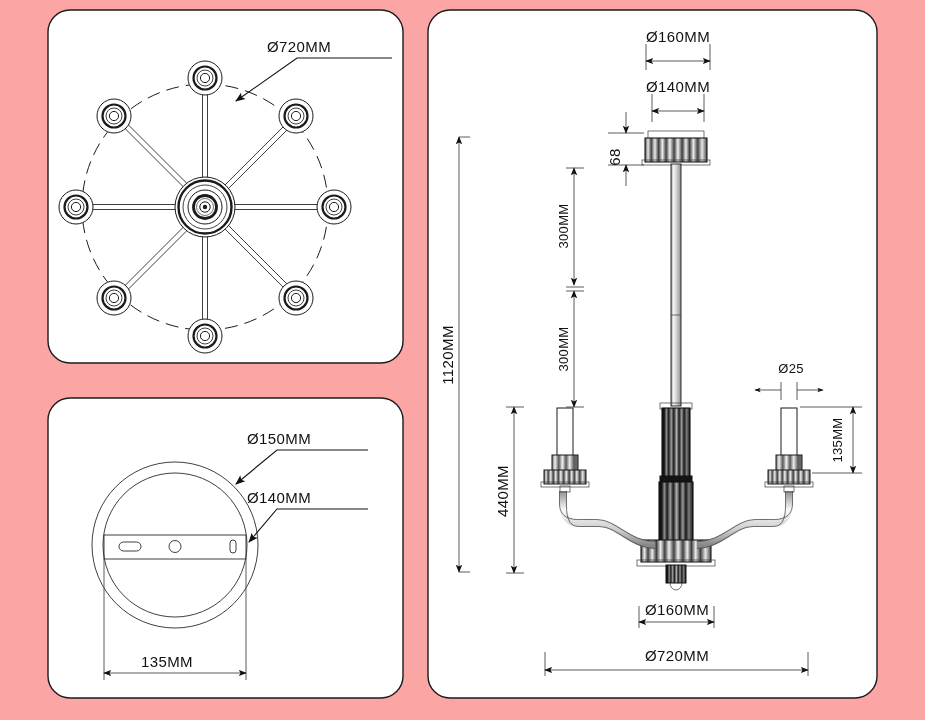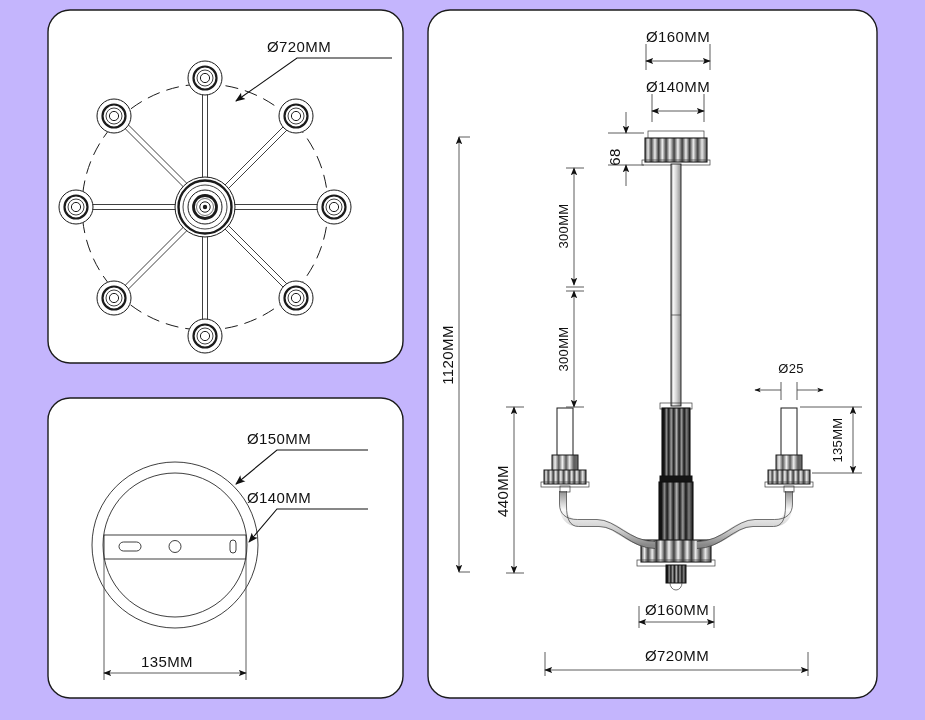--- a/index.html
+++ b/index.html
@@ -10,21 +10,21 @@
   body {
     width: 925px;
     height: 720px;
     font-family: "Liberation Sans", sans-serif;
     overflow: hidden;
   }
   #root {
     position: relative;
     width: 925px;
     height: 720px;
-    background: #c4b5fd;
+    background: #fca5a5;
   }
   svg.sheet {
     position: absolute;
     left: 0;
     top: 0;
     width: 925px;
     height: 720px;
   }
   text {
     font-family: "Liberation Sans", sans-serif;

